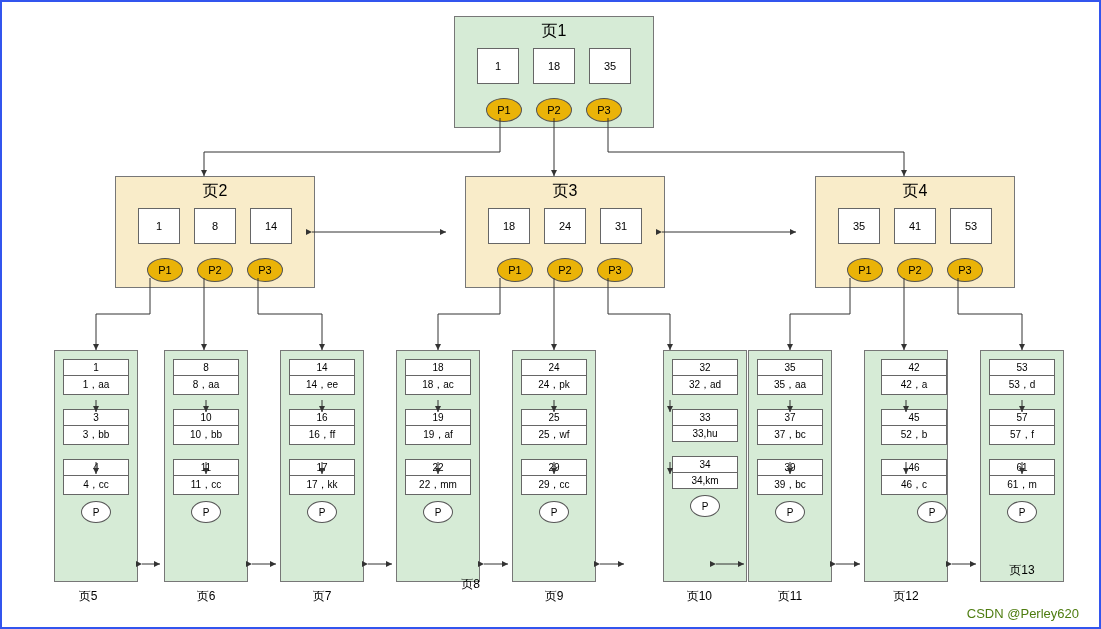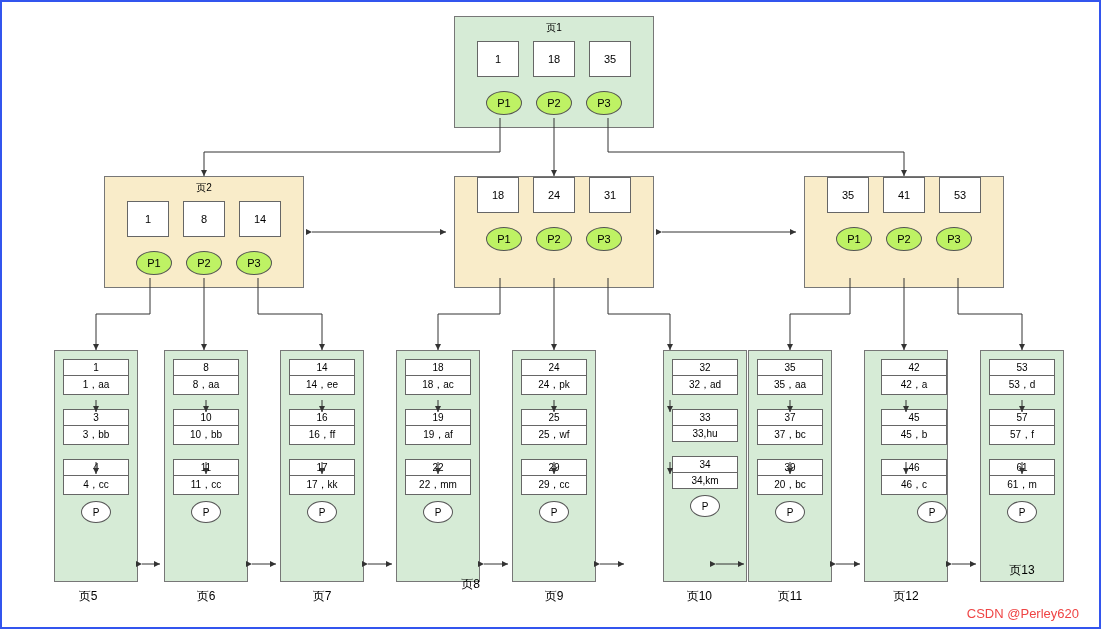--- a/index.html
+++ b/index.html
@@ -15,23 +15,23 @@
   border: 2px solid #3355ee;
   box-sizing: border-box;
 }
 .index-node {
   position: absolute;
   border: 1px solid #777;
   box-sizing: border-box;
   text-align: center;
 }
 .index-green { background: #d6ebd6; }
-.index-yellow { background: #f9ecc9; }
+.index-yellow { background: #f9ecc9; margin-left: 11px; }
 .index-title {
-  font-size: 10px;
+  font-size: 16px;
   margin-top: 4px;
   margin-bottom: 6px;
 }
 .index-keys {
   display: flex;
   justify-content: center;
   gap: 14px;
 }
 .keybox {
   width: 40px;
@@ -47,21 +47,21 @@
   justify-content: center;
   gap: 14px;
   margin-top: 14px;
   margin-bottom: 6px;
 }
 .ptr {
   width: 34px;
   height: 22px;
   border: 1px solid #555;
   border-radius: 50%;
-  background: #bef264;
+  background: #eab308;
   display: flex;
   align-items: center;
   justify-content: center;
   font-size: 11px;
 }
 .leaf {
   position: absolute;
   width: 84px;
   height: 232px;
   border: 1px solid #777;
@@ -115,21 +115,21 @@
   left: 0;
   top: 0;
   width: 1097px;
   height: 625px;
   pointer-events: none;
 }
 .watermark {
   position: absolute;
   right: 20px;
   bottom: 6px;
-  color: #ef4444;
+  color: #4d7c0f;
   font-size: 13px;
 }
 </style>
 </head>
 <body>
 <div class="canvas">
 
 <div class="index-node index-green" style="left:452px; top:14px; width:200px; height:112px;">
   <div class="index-title">页1</div>
   <div class="index-keys">
@@ -152,33 +152,35 @@
     <div class="keybox">14</div>
   </div>
   <div class="index-ptrs">
     <div class="ptr">P1</div>
     <div class="ptr">P2</div>
     <div class="ptr">P3</div>
   </div>
 </div>
 
 <div class="index-node index-yellow" style="left:452px; top:174px; width:200px; height:112px;">
+  <div class="index-title">页3</div>
   <div class="index-keys">
     <div class="keybox">18</div>
     <div class="keybox">24</div>
     <div class="keybox">31</div>
   </div>
   <div class="index-ptrs">
     <div class="ptr">P1</div>
     <div class="ptr">P2</div>
     <div class="ptr">P3</div>
   </div>
 </div>
 
 <div class="index-node index-yellow" style="left:802px; top:174px; width:200px; height:112px;">
+  <div class="index-title">页4</div>
   <div class="index-keys">
     <div class="keybox">35</div>
     <div class="keybox">41</div>
     <div class="keybox">53</div>
   </div>
   <div class="index-ptrs">
     <div class="ptr">P1</div>
     <div class="ptr">P2</div>
     <div class="ptr">P3</div>
   </div>
@@ -292,33 +294,33 @@
         <div class="rv">35，aa</div>
       </div>
       <div class="rec-gap"></div>
       <div class="record">
         <div class="rk">37</div>
         <div class="rv">37，bc</div>
       </div>
       <div class="rec-gap"></div>
       <div class="record">
         <div class="rk">39</div>
-        <div class="rv">20，bc</div>
+        <div class="rv">39，bc</div>
       </div>
       <div class="leaf-ptr">P</div>
     </div>
 <div class="leaf" style="left:862px; top:348px;align-items:flex-end;">
       <div class="record">
         <div class="rk">42</div>
         <div class="rv">42，a</div>
       </div>
       <div class="rec-gap"></div>
       <div class="record">
         <div class="rk">45</div>
-        <div class="rv">45，b</div>
+        <div class="rv">52，b</div>
       </div>
       <div class="rec-gap"></div>
       <div class="record">
         <div class="rk">46</div>
         <div class="rv">46，c</div>
       </div>
       <div class="leaf-ptr">P</div>
     </div>
 <div class="leaf" style="left:978px; top:348px;">
       <div class="record">

